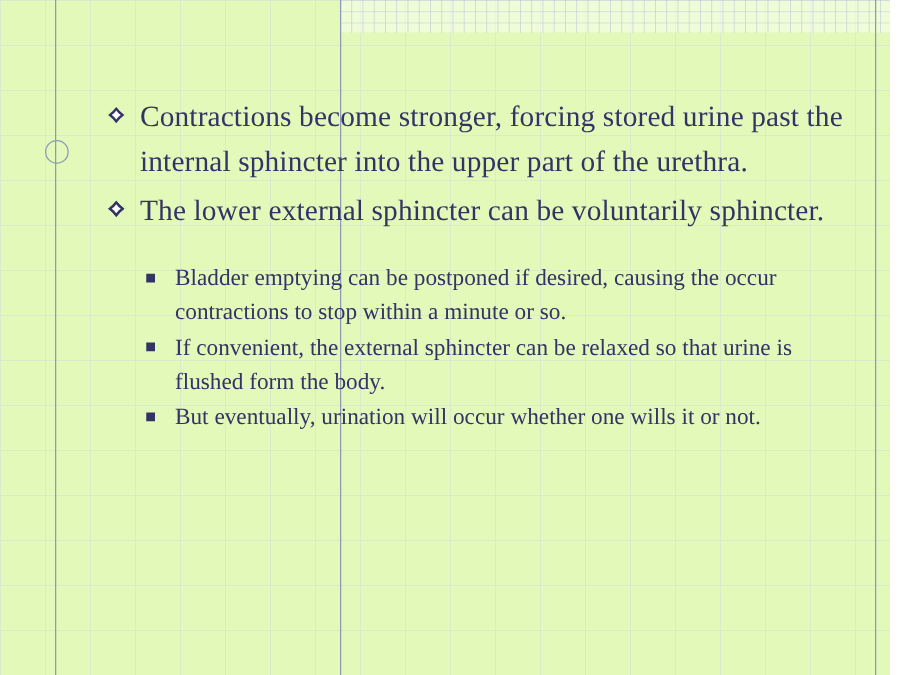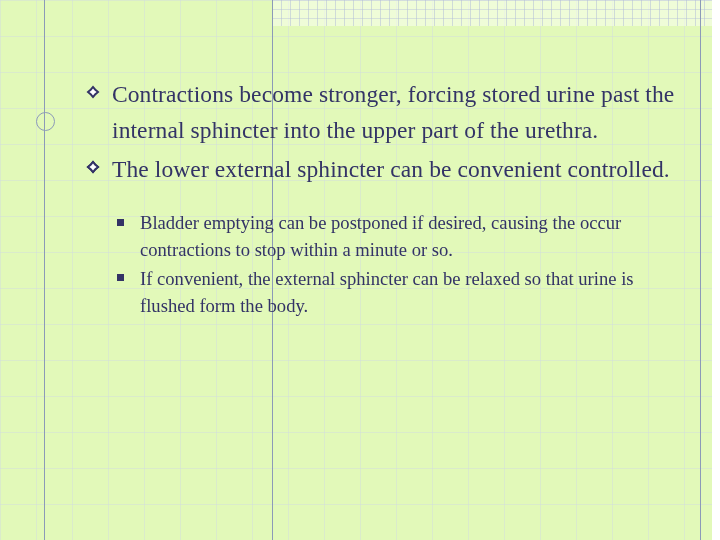--- a/index.html
+++ b/index.html
@@ -179,31 +179,35 @@
       </span>
     </div>
 
     <div class="l1-item">
       <span class="l1-bullet">
         <svg width="14" height="14" viewBox="0 0 14 14" aria-hidden="true">
           <polygon points="7,0.5 10,4 13.5,7 10,10 7,13.5 4,10 0.5,7 4,4" fill="#333366"></polygon>
           <polygon points="7,3.4 8.6,5.4 10.6,7 8.6,8.6 7,10.6 5.4,8.6 3.4,7 5.4,5.4" fill="#ffffff"></polygon>
         </svg>
       </span>
-      <span>The lower external sphincter can be convenient controlled.</span>
+      <span>The lower external sphincter can be voluntarily sphincter.</span>
     </div>
 
     <div class="sub-list">
 
       <div class="l2-item">
         <span class="l2-bullet"></span>
         <span>Bladder emptying can be postponed if desired, causing the occur contractions to stop within a minute or so.</span>
       </div>
 
       <div class="l2-item">
         <span class="l2-bullet"></span>
         <span>If convenient, the external sphincter can be relaxed so that urine is flushed form the body.</span>
       </div>
 
+      <div class="l2-item">
+        <span class="l2-bullet"></span>
+        <span>But eventually, urination will occur whether one wills it or not.</span>
+      </div>
 
     </div>
   </div>
 </div>
 
 </body></html>

